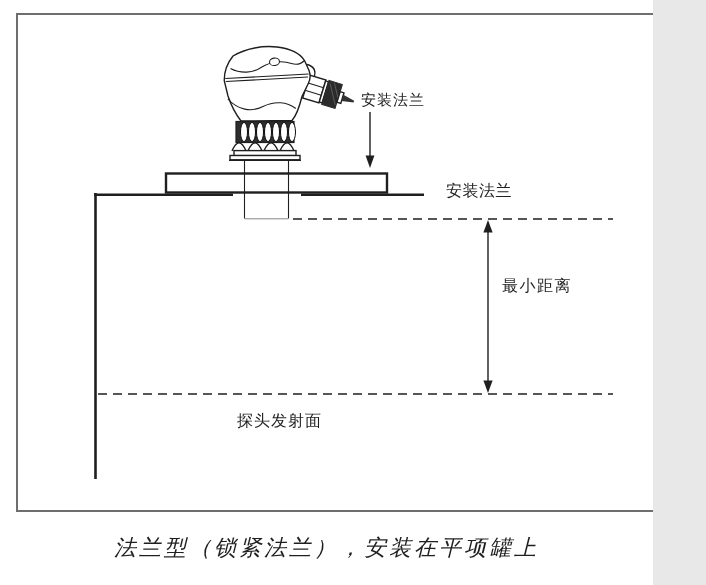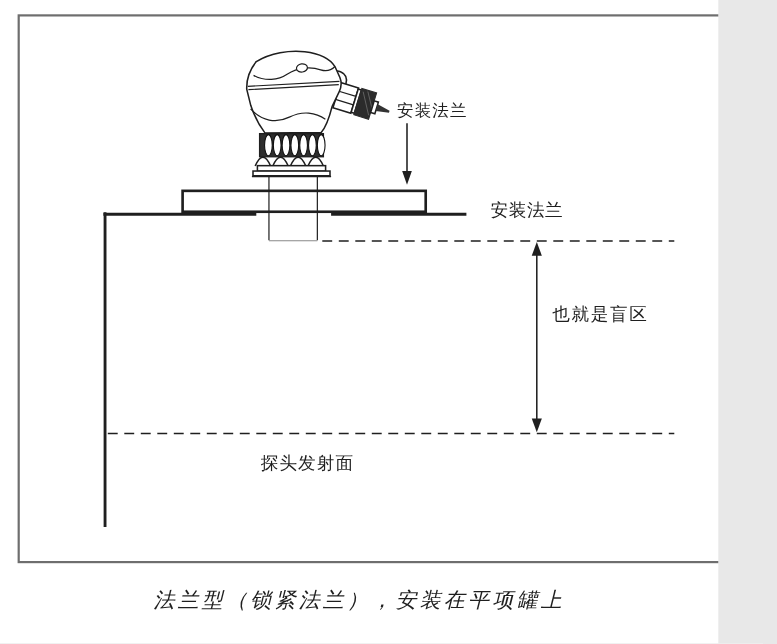--- a/index.html
+++ b/index.html
@@ -34,21 +34,21 @@
     color:var(--line);
     white-space:nowrap;
   }
   .lbl-small{font-size:15px;}
   .caption{
     position:absolute;
     left:0;right:0;top:533px;
     text-align:center;
     font-family:Liberation Mono, monospace;
     font-style:italic;
-    font-size:19px;
+    font-size:22px;
     letter-spacing:3px;
     color:var(--line);
     white-space:nowrap;
   }
 </style>
 </head>
 <body>
 
 <div class="page">
 
@@ -127,20 +127,20 @@
       <line class="faint" x1="244.5" y1="218.8" x2="288.5" y2="218.8"></line>
     </g>
 
   </svg>
 
   <div class="lbl lbl-small" style="left:361px;top:91px;">安装法兰</div>
 
   <div class="lbl" style="left:446px;top:181px;letter-spacing:0.5px;">安装法兰</div>
 
   <div class="lbl" style="left:502px;top:276px;letter-spacing:1.5px;">
-    <div>也就是盲区</div>
+    <div>最小距离</div>
   </div>
 
   <div class="lbl" style="left:237px;top:411px;">探头发射面</div>
 
   <div class="caption">法兰型（锁紧法兰），安装在平项罐上</div>
 
 </div>
 
 </body></html>

